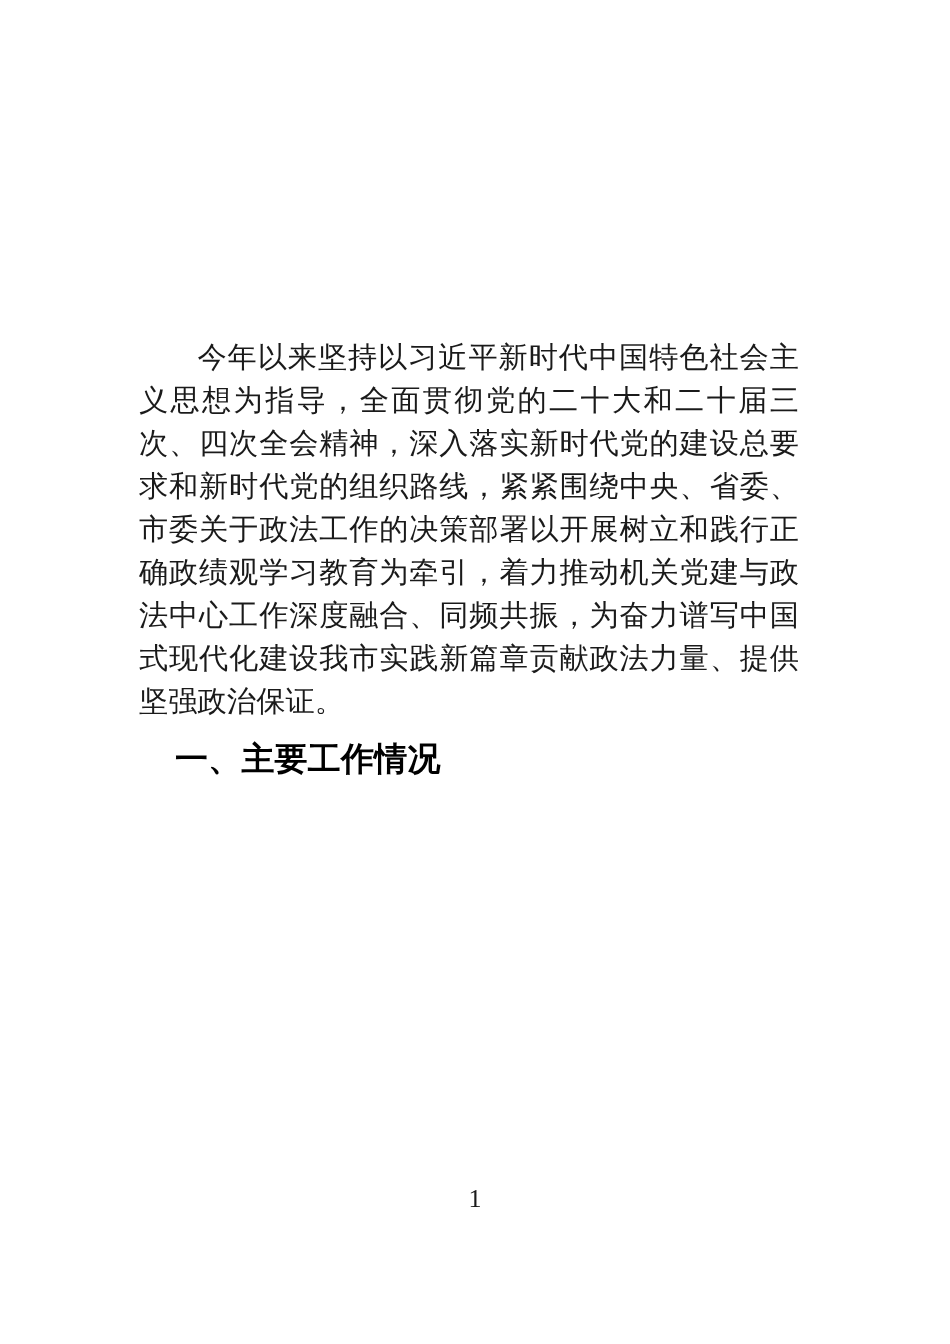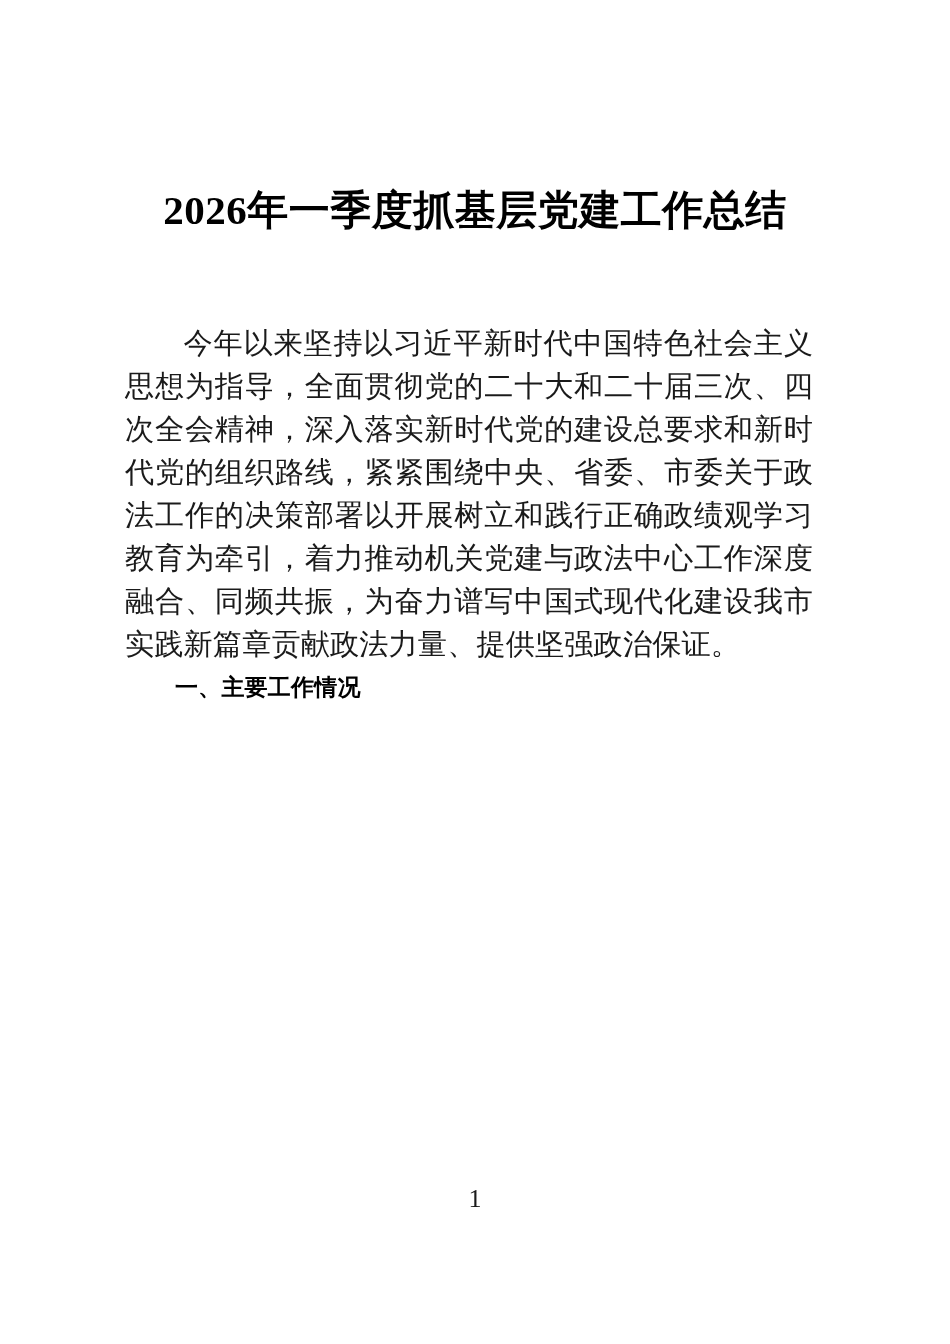--- a/index.html
+++ b/index.html
@@ -44,29 +44,29 @@
 
   .para {
     font-family: "Liberation Serif", "DejaVu Serif", serif;
     font-size: 29.2px;
     line-height: 43px;
     color: #1a1a1a;
     text-align: justify;
     text-align-last: left;
     text-justify: inter-character;
     letter-spacing: 0.1px;
-    margin: 0;
+    margin: 14px;
     text-indent: 58.4px;
     word-break: break-all;
   }
 
   
   .heading-1 {
     font-family: "Liberation Sans", "DejaVu Sans", sans-serif;
-    font-size: 23px;
+    font-size: 33px;
     line-height: 43px;
     font-weight: 600;
     color: #000000;
     margin: 0;
     text-indent: 50px;
     letter-spacing: 0.2px;
     white-space: nowrap;
   }
 
   
@@ -80,21 +80,20 @@
     font-size: 26px;
     line-height: 32px;
     color: #1a1a1a;
   }
 </style>
 </head>
 <body>
 
 <div class="page">
 
-  <div class="doc-title">2026年一季度抓基层党建工作总结</div>
 
   <div class="body-block">
 
     <p class="para">今年以来坚持以习近平新时代中国特色社会主义思想为指导，全面贯彻党的二十大和二十届三次、四次全会精神，深入落实新时代党的建设总要求和新时代党的组织路线，紧紧围绕中央、省委、市委关于政法工作的决策部署以开展树立和践行正确政绩观学习教育为牵引，着力推动机关党建与政法中心工作深度融合、同频共振，为奋力谱写中国式现代化建设我市实践新篇章贡献政法力量、提供坚强政治保证。</p>
 
     <p class="heading-1">一、主要工作情况</p>
 
 
   </div>
 

